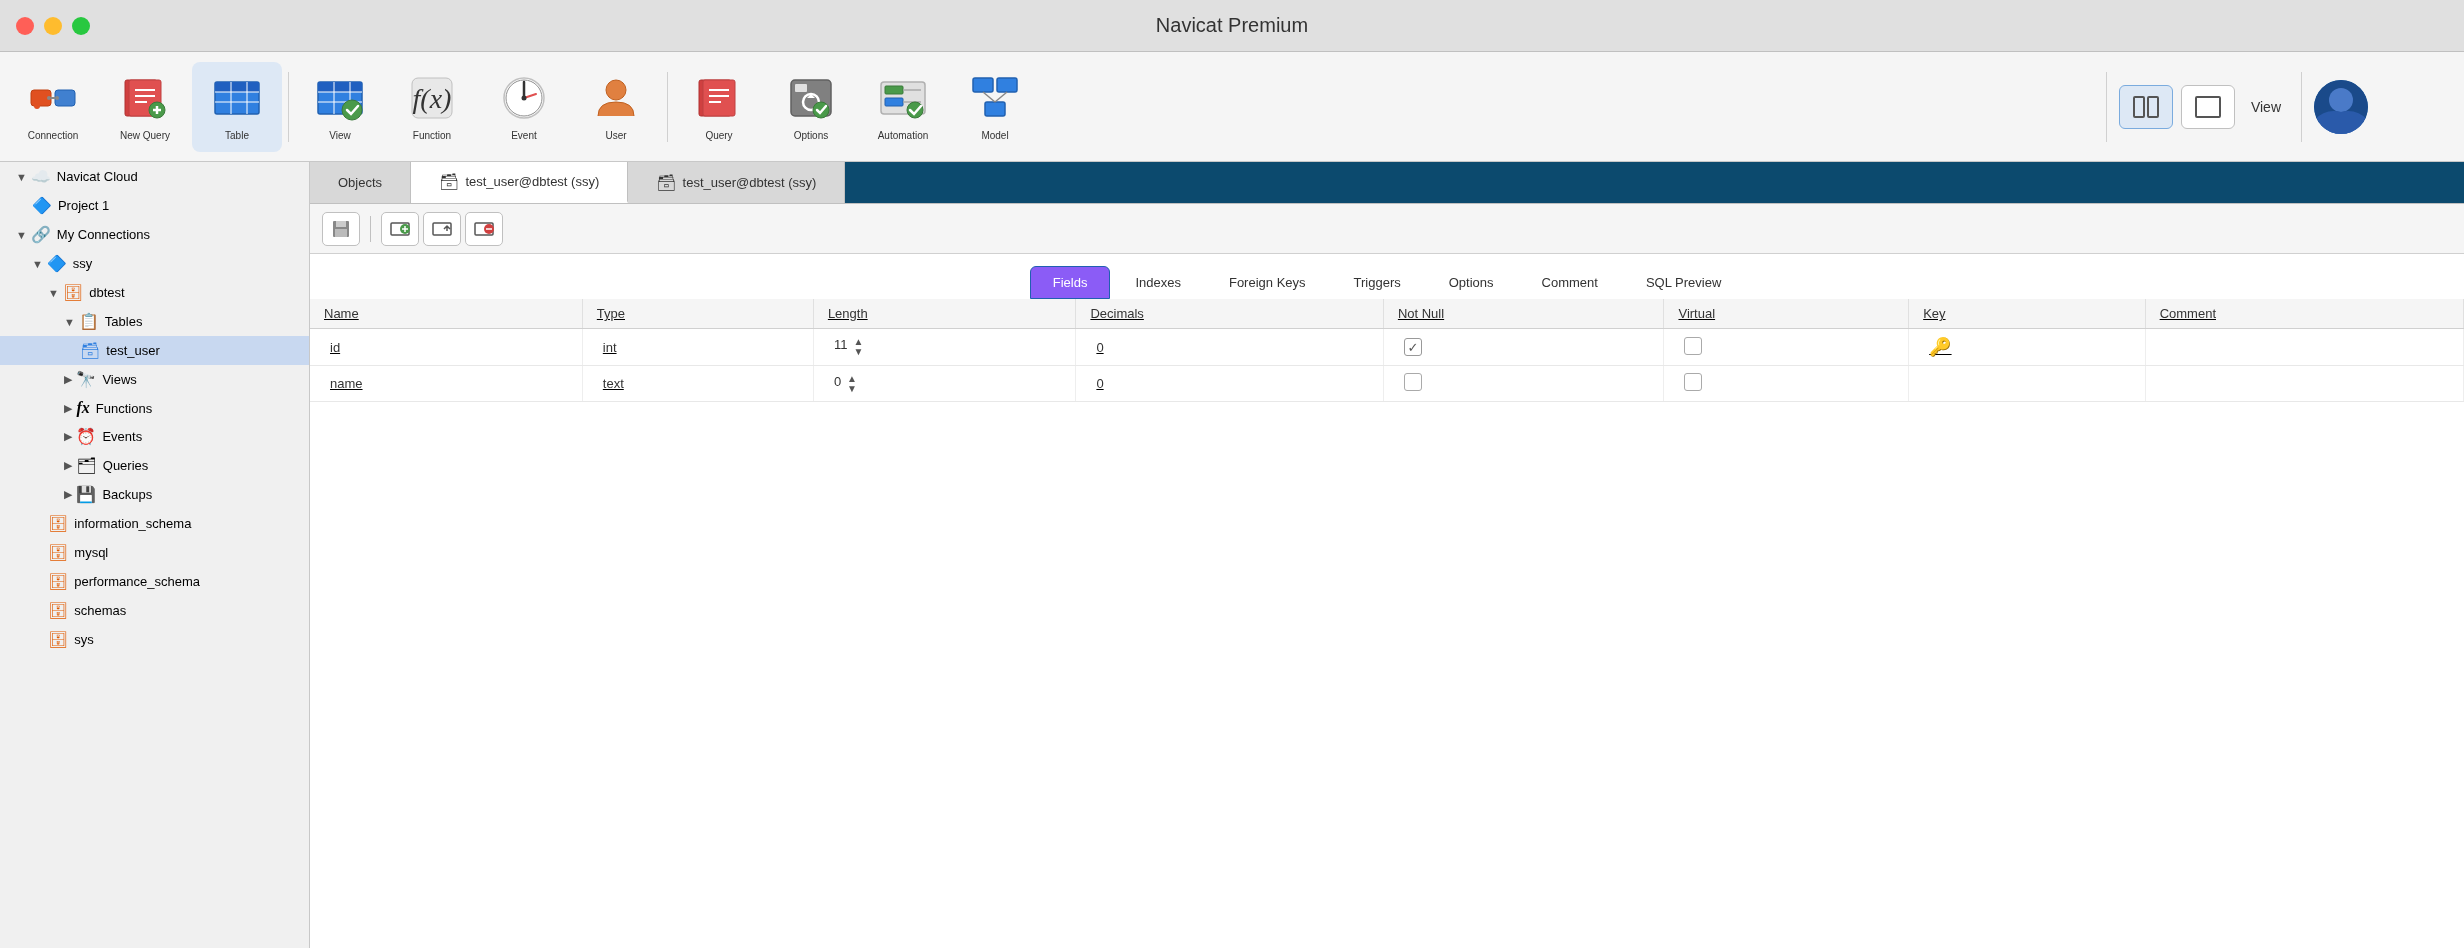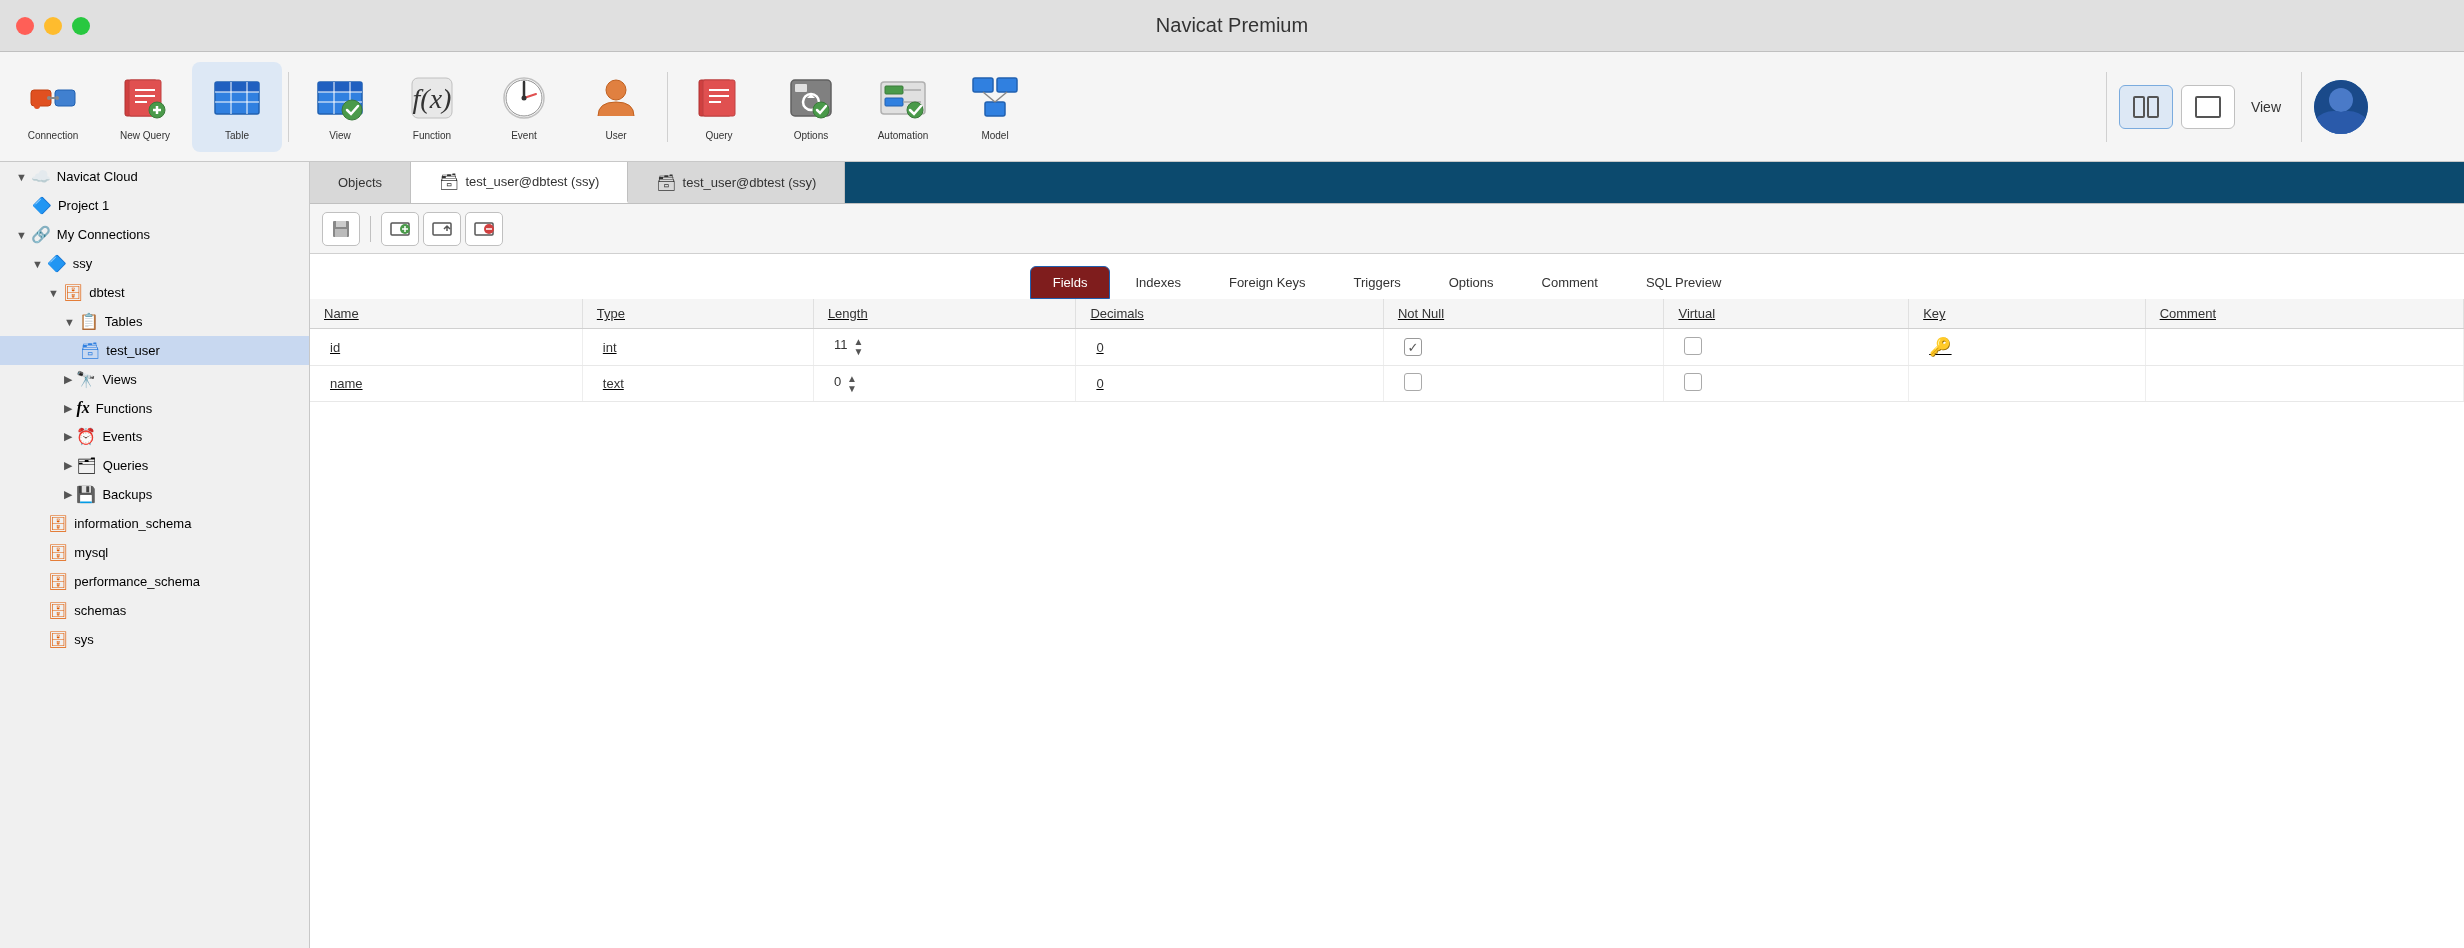--- a/index.html
+++ b/index.html
@@ -238,21 +238,21 @@
     }
     .subtab {
       padding: 8px 22px;
       border-radius: 6px 6px 0 0;
       font-size: 13px;
       cursor: pointer;
       color: #333;
       border: 1px solid transparent;
     }
     .subtab.active {
-      background: #7f1d1d;
+      background: #8b5cf6;
       color: #fff;
       border-color: #2060b0;
     }
 
     
     .table-wrap {
       flex: 1;
       background: #fff;
       overflow: auto;
     }

